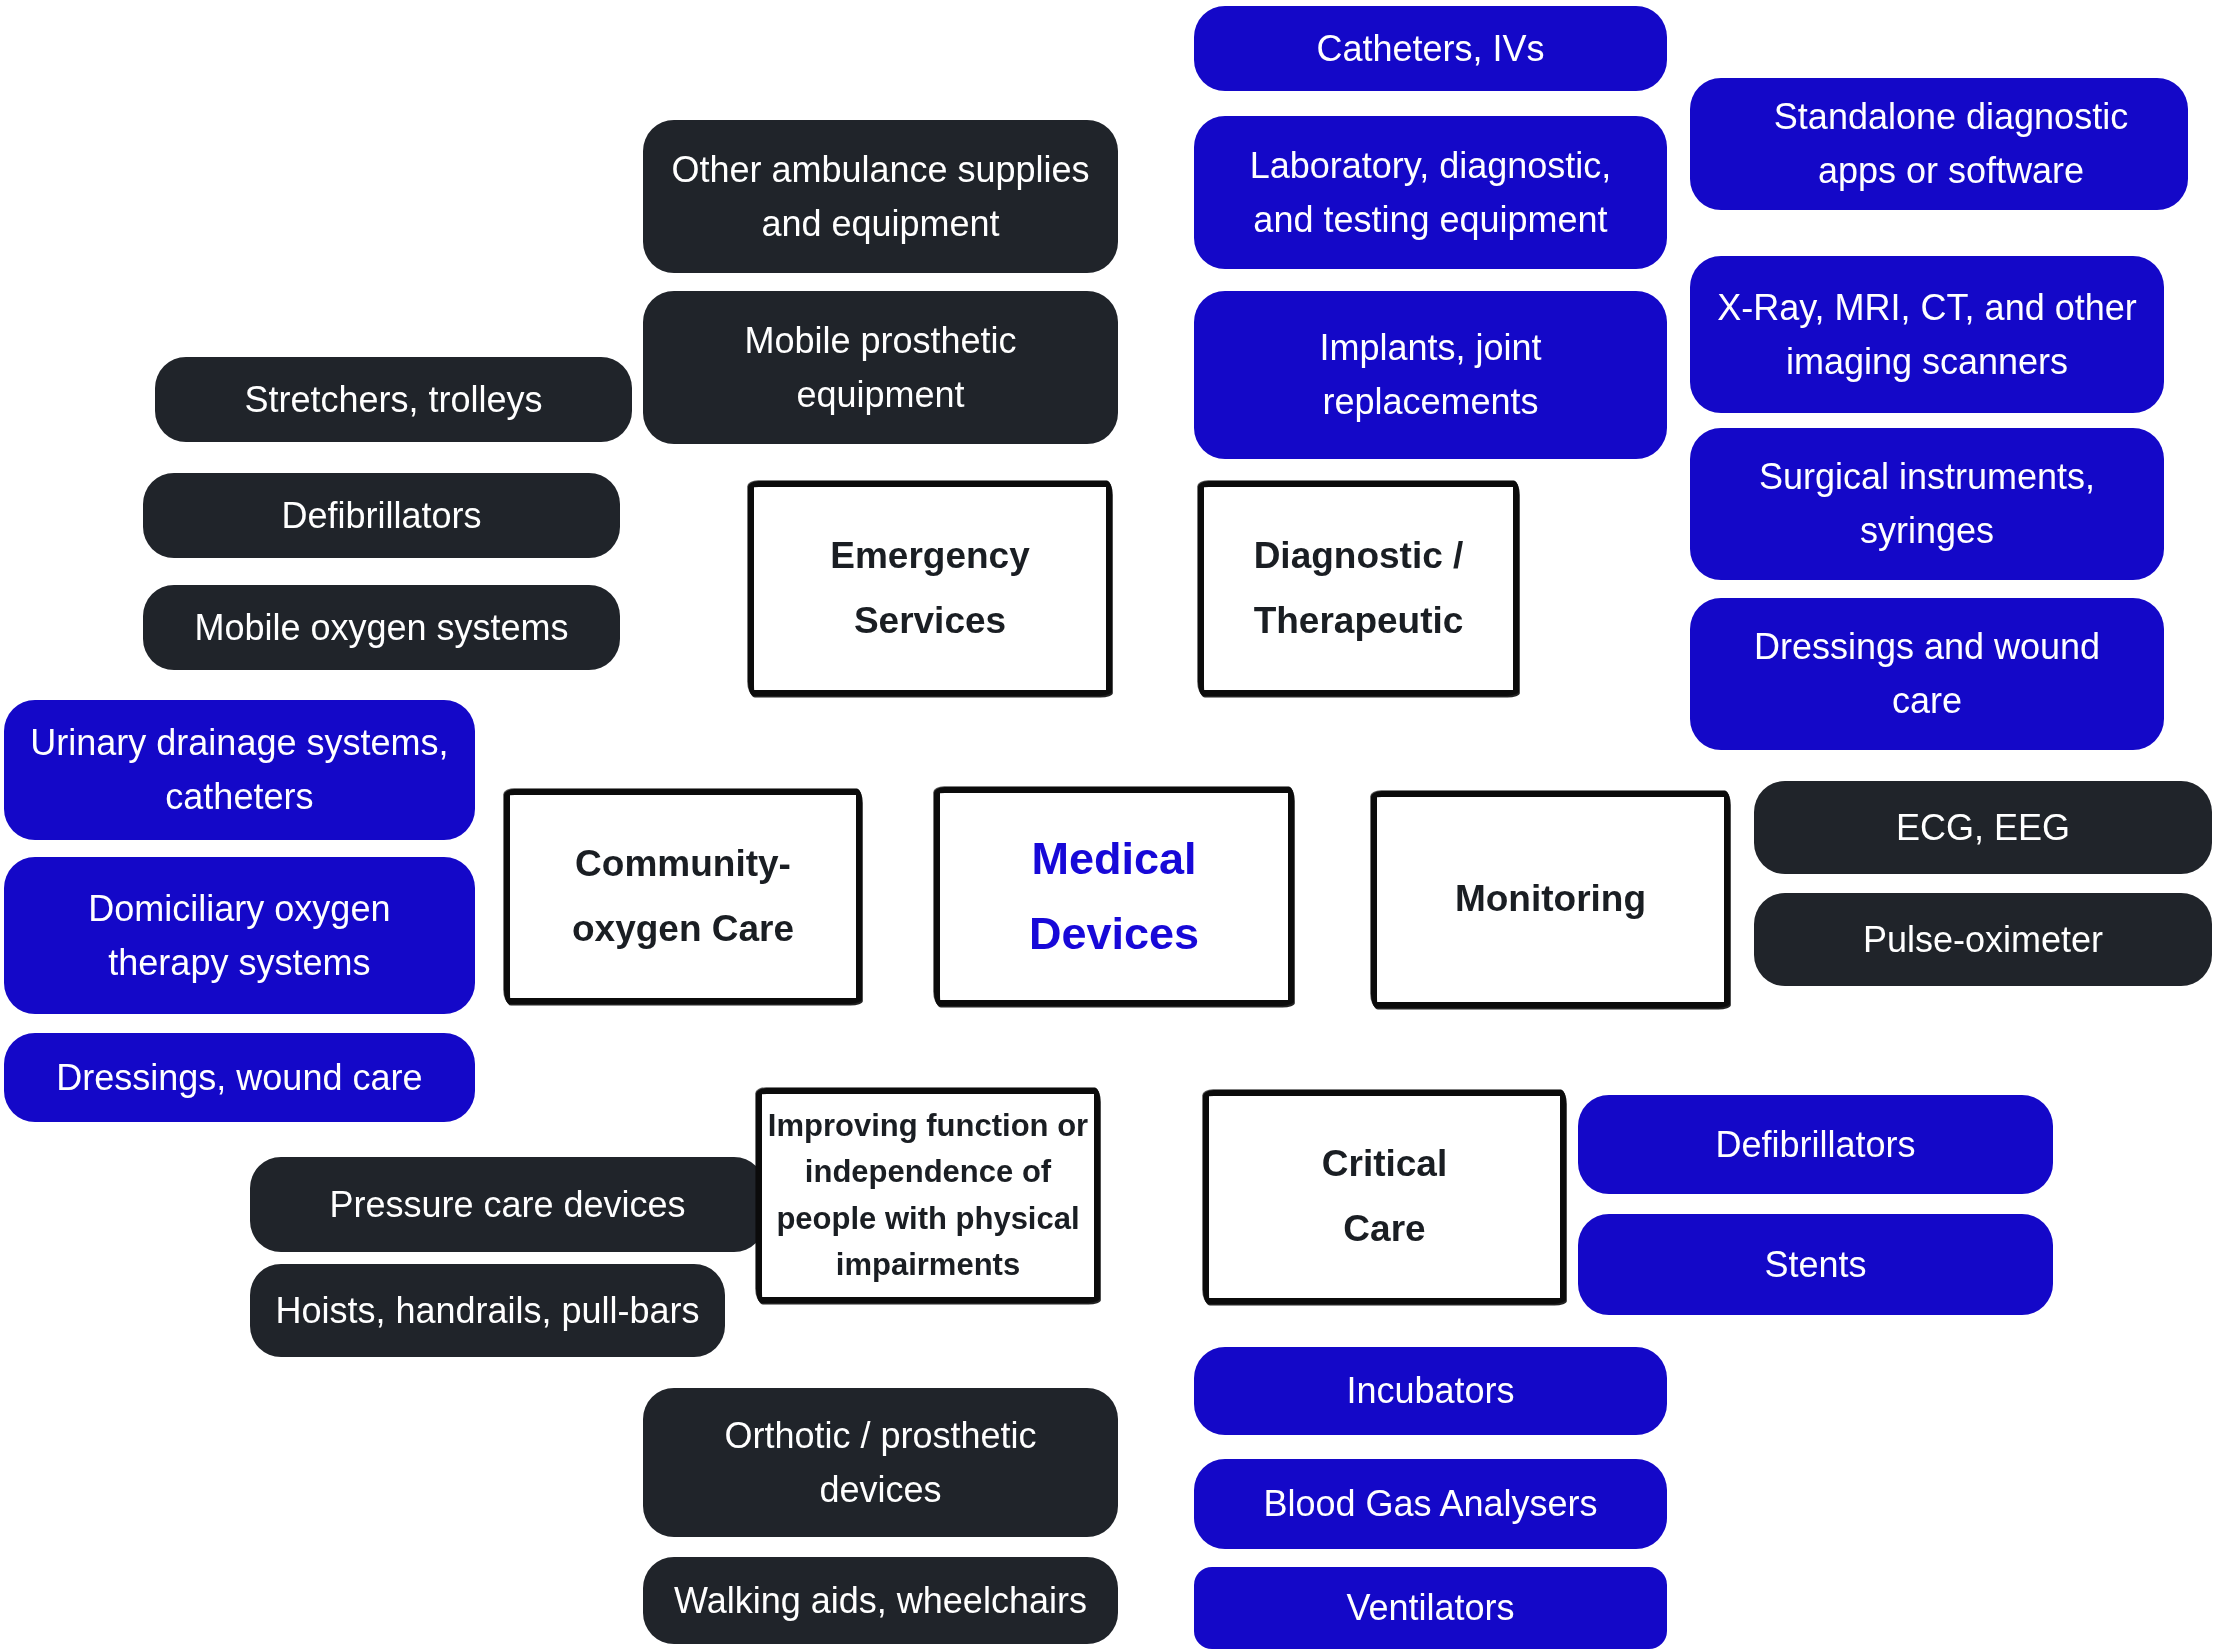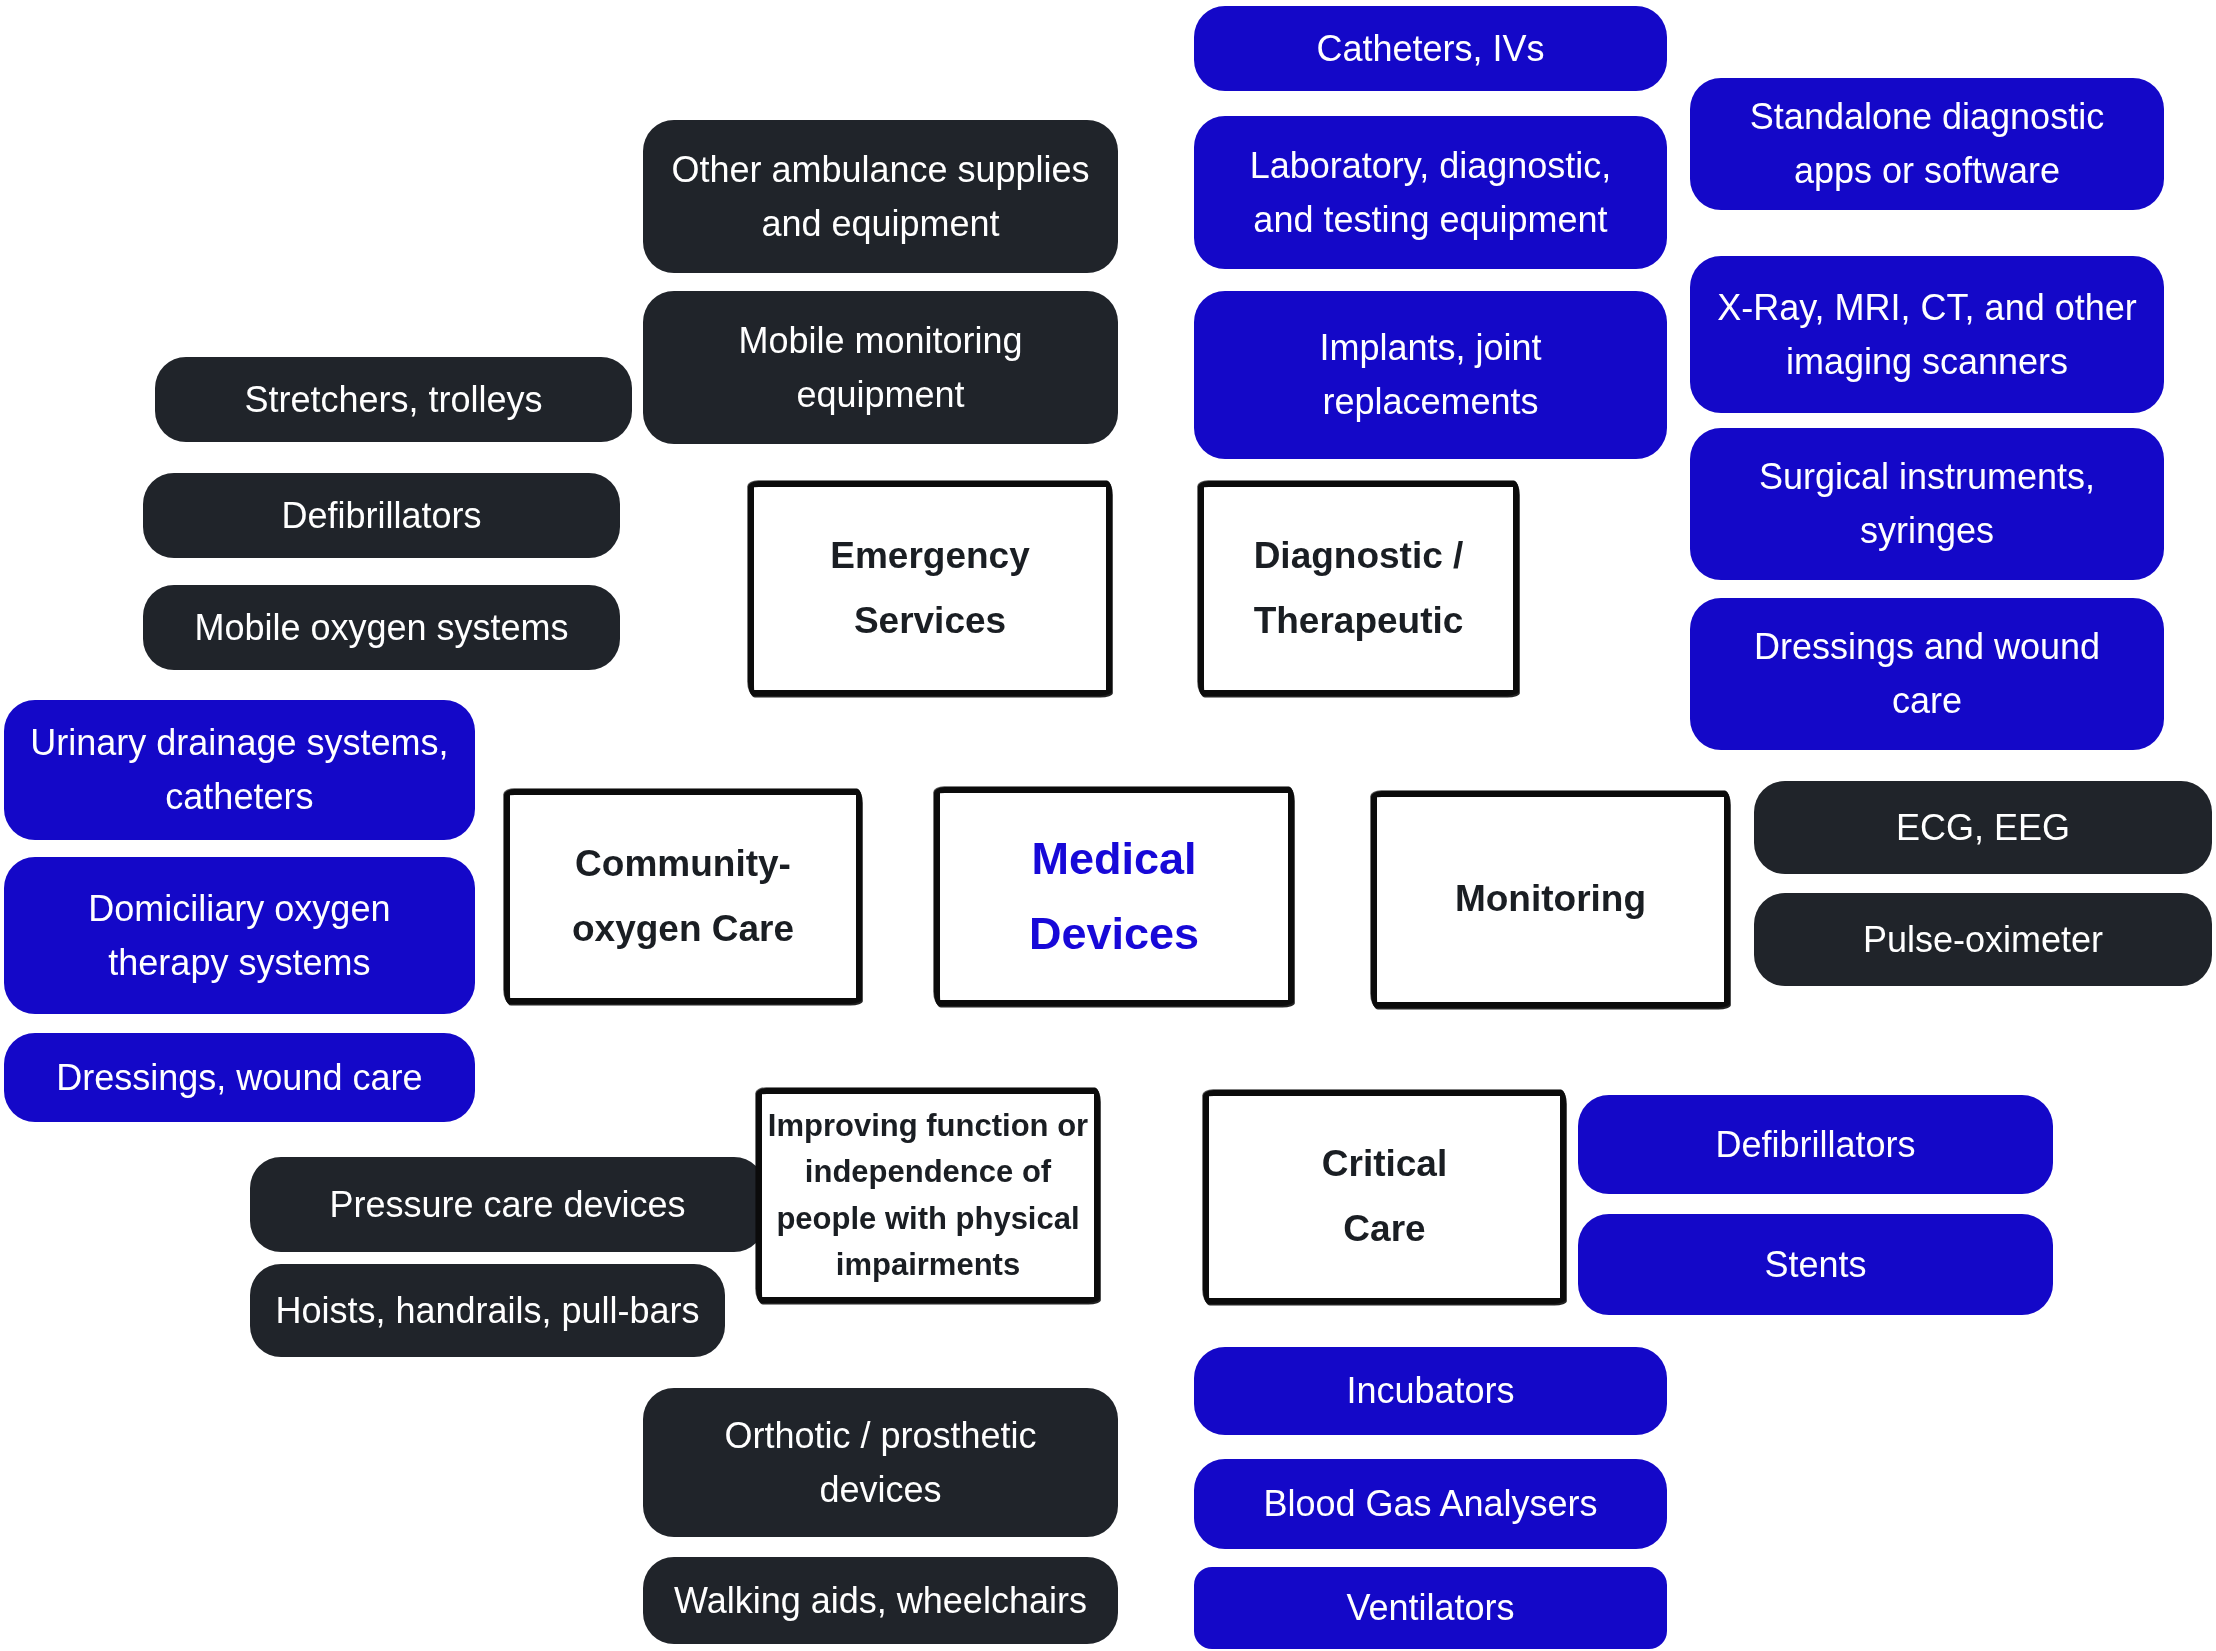--- a/index.html
+++ b/index.html
@@ -55,32 +55,32 @@
     line-height:1.65;
   }
 </style>
 </head>
 <body>
 
 <div class="canvas">
 
   <div class="leaf dark" style="left:643px;top:120px;width:475px;height:153px;">Other ambulance supplies
 and equipment</div>
-  <div class="leaf dark" style="left:643px;top:291px;width:475px;height:153px;">Mobile monitoring
+  <div class="leaf dark" style="left:643px;top:291px;width:475px;height:153px;">Mobile prosthetic
 equipment</div>
   <div class="leaf dark" style="left:155px;top:357px;width:477px;height:85px;">Stretchers, trolleys</div>
   <div class="leaf dark" style="left:143px;top:473px;width:477px;height:85px;">Defibrillators</div>
   <div class="leaf dark" style="left:143px;top:585px;width:477px;height:85px;">Mobile oxygen systems</div>
 
   <div class="leaf blue" style="left:1194px;top:6.2px;width:473px;height:85px;">Catheters, IVs</div>
   <div class="leaf blue" style="left:1194px;top:116px;width:473px;height:153px;">Laboratory, diagnostic,
 and testing equipment</div>
   <div class="leaf blue" style="left:1194px;top:291px;width:473px;height:168px;">Implants, joint
 replacements</div>
-  <div class="leaf blue" style="left:1690px;top:78px;width:474px;height:132px;">Standalone diagnostic
+  <div class="leaf blue" style="left:1690px;top:78px;width:474px;height:132px;padding-left:24px;">Standalone diagnostic
 apps or software</div>
   <div class="leaf blue" style="left:1690px;top:256px;width:474px;height:157px;">X-Ray, MRI, CT, and other
 imaging scanners</div>
   <div class="leaf blue" style="left:1690px;top:428px;width:474px;height:152px;">Surgical instruments,
 syringes</div>
   <div class="leaf blue" style="left:1690px;top:598px;width:474px;height:152px;">Dressings and wound
 care</div>
 
   <div class="leaf blue" style="left:3.9px;top:700px;width:471px;height:140px;">Urinary drainage systems,
 catheters</div>

